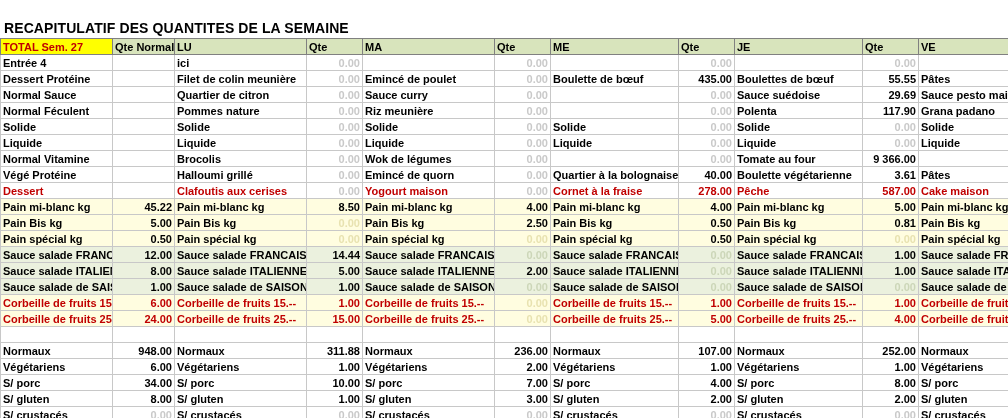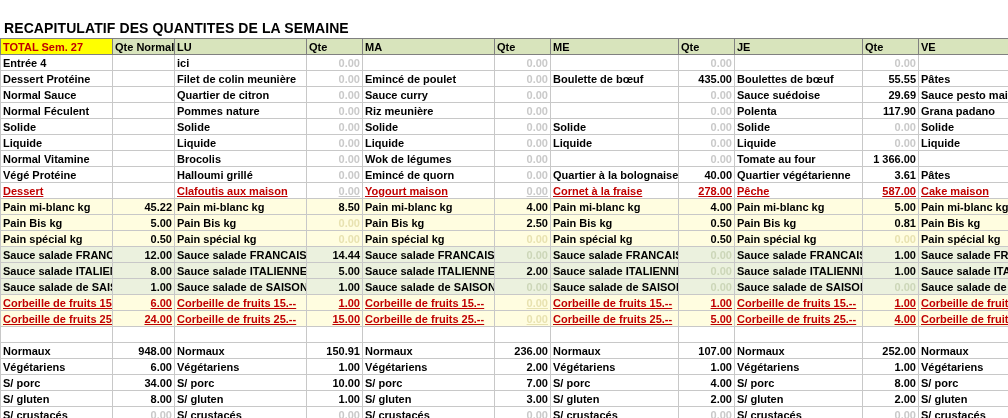--- a/index.html
+++ b/index.html
@@ -6,21 +6,21 @@
   body{font-family:"Liberation Sans",sans-serif;font-size:11px;color:#000;}
   #sheet{width:1008px;height:418px;position:relative;overflow:hidden;background:#fff;}
   .title{font-size:14px;font-weight:bold;padding:20px 4px 2px 4px;letter-spacing:0.1px;}
   table{border-collapse:collapse;table-layout:fixed;width:1008px;}
   td{border:1px solid #c8c8c8;height:15px;padding:0 2px;overflow:hidden;white-space:nowrap;font-size:11px;line-height:14px;}
   .num{text-align:right;}
   .lbl{text-align:left;}
   .hdr td{background:#d8e4bc;font-weight:bold;border:1px solid #808080;}
   .hdr td.yellowcell{background:#ffff00;color:#c00000;font-weight:bold;}
   .bold{font-weight:bold;}
-  .redtext{color:#c00000;text-decoration:underline;}
+  .redtext{color:#c00000;}
   .palegreen{background:#ebf1de;}
   .lightyellow{background:#fffde0;}
   .faint{color:#c9c9c9;}
   .faintgreen{color:#ccd6b8;}
   .faintyellow{color:#e8e2b0;}
   col.c0{width:112px}
   col.c1{width:62px}
   col.c2{width:132px}
   col.c3{width:56px}
   col.c4{width:132px}
@@ -145,40 +145,40 @@
         <tr>
           <td class="lbl bold">Normal Vitamine</td>
           <td class="num bold"></td>
           <td class="lbl bold">Brocolis</td>
           <td class="num bold faint">0.00</td>
           <td class="lbl bold">Wok de légumes</td>
           <td class="num bold faint">0.00</td>
           <td class="lbl bold"></td>
           <td class="num bold faint">0.00</td>
           <td class="lbl bold">Tomate au four</td>
-          <td class="num bold">1 366.00</td>
+          <td class="num bold">9 366.00</td>
           <td class="lbl bold"></td>
         </tr>
         <tr>
           <td class="lbl bold">Végé Protéine</td>
           <td class="num bold"></td>
           <td class="lbl bold">Halloumi grillé</td>
           <td class="num bold faint">0.00</td>
           <td class="lbl bold">Emincé de quorn</td>
           <td class="num bold faint">0.00</td>
           <td class="lbl bold">Quartier à la bolognaise</td>
           <td class="num bold">40.00</td>
-          <td class="lbl bold">Quartier végétarienne</td>
+          <td class="lbl bold">Boulette végétarienne</td>
           <td class="num bold">3.61</td>
           <td class="lbl bold">Pâtes</td>
         </tr>
         <tr>
           <td class="lbl bold redtext">Dessert</td>
           <td class="num bold redtext"></td>
-          <td class="lbl bold redtext">Clafoutis aux maison</td>
+          <td class="lbl bold redtext">Clafoutis aux cerises</td>
           <td class="num bold redtext faint">0.00</td>
           <td class="lbl bold redtext">Yogourt maison</td>
           <td class="num bold redtext faint">0.00</td>
           <td class="lbl bold redtext">Cornet à la fraise</td>
           <td class="num bold redtext">278.00</td>
           <td class="lbl bold redtext">Pêche</td>
           <td class="num bold redtext">587.00</td>
           <td class="lbl bold redtext">Cake maison</td>
         </tr>
         <tr>
@@ -295,21 +295,21 @@
           <td class="lbl"></td>
           <td class="num"></td>
           <td class="lbl"></td>
           <td class="num"></td>
           <td class="lbl"></td>
         </tr>
         <tr>
           <td class="lbl bold">Normaux</td>
           <td class="num bold">948.00</td>
           <td class="lbl bold">Normaux</td>
-          <td class="num bold">150.91</td>
+          <td class="num bold">311.88</td>
           <td class="lbl bold">Normaux</td>
           <td class="num bold">236.00</td>
           <td class="lbl bold">Normaux</td>
           <td class="num bold">107.00</td>
           <td class="lbl bold">Normaux</td>
           <td class="num bold">252.00</td>
           <td class="lbl bold">Normaux</td>
         </tr>
         <tr>
           <td class="lbl bold">Végétariens</td>

